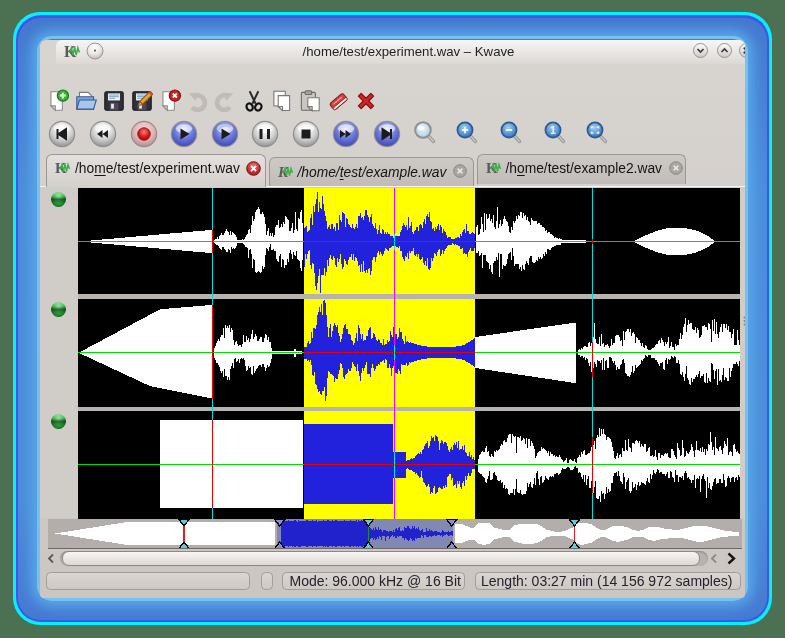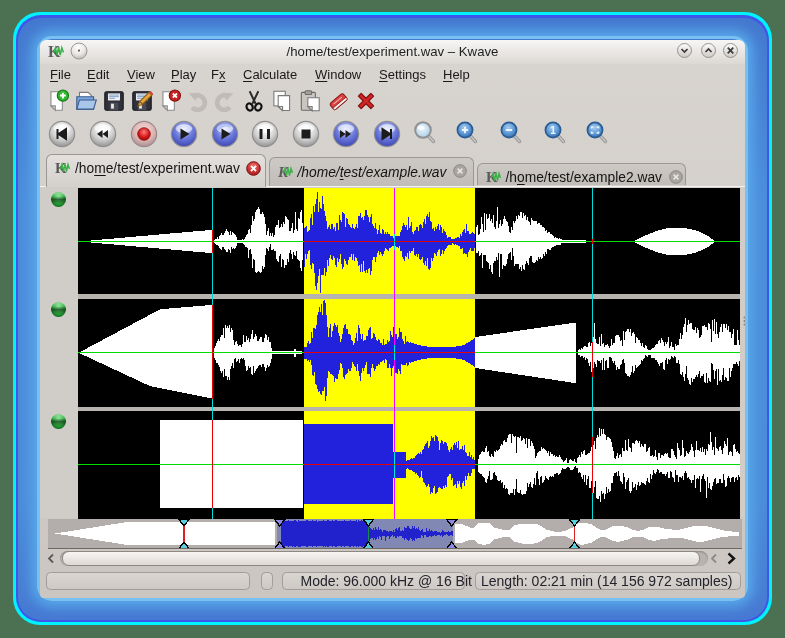--- a/index.html
+++ b/index.html
@@ -6,21 +6,21 @@
 #ring { position:absolute; left:12.7px; top:12.3px; width:759.8px; height:612.9px;
   border-radius:27px; background:#00f2ff; }
 #ind { position:absolute; left:15.8px; top:15.4px; width:753.6px; height:606.8px;
   border-radius:25px; background:#3f56e8; }
 #frame { position:absolute; left:18px; top:17.6px; width:749.2px; height:602.4px;
   border-radius:23px; background:linear-gradient(180deg,#4478cf 0%,#4c8ddc 30%,#4c8cda 80%,#4679d2 100%); overflow:hidden; }
 #glow { position:absolute; left:22px; top:21.9px; width:705px; height:558.5px;
   border-radius:12px; box-shadow:0 0 0 3px #77c0f1, 0 0 12px 9px #57a7e8; }
 #win { position:absolute; left:40px; top:39.5px; width:705px; height:558.5px;
   border-radius:6px 6px 4px 4px; background:linear-gradient(#d8d4d0, #cbc6c2); overflow:hidden; }
-#titlebar { position:absolute; left:0; top:0; width:705px; height:24px;
+#titlebar { position:absolute; left:16px; top:0; width:705px; height:24px;
   background:linear-gradient(#f7f6f5, #dcd8d4); border-radius:6px 6px 0 0;text-decoration:underline; }
 #title { position:absolute; left:0; top:4px; width:705px; text-align:center;
   font-size:13.2px; color:#1f1f1f; }
 #tlogo { position:absolute; left:8px; top:3px; }
 #tball { position:absolute; left:30px; top:2.5px; }
 .wb { position:absolute; top:3px; }
 #menubar { position:absolute; left:0; top:24px; width:705px; height:22px; font-size:13px; color:#1a1a1a; }
 .mi { position:absolute; top:3.5px; }
 .mi u { text-decoration:underline; text-underline-offset:2px; }
 #tb1 { position:absolute; left:0; top:46px; width:705px; height:30px; }
@@ -36,21 +36,21 @@
 #tabbar { position:absolute; left:0; top:112px; width:705px; height:35.5px; }
 .tab { position:absolute; border:1px solid #9c9792; border-bottom:none; border-radius:6px 6px 0 0;
   font-size:13.8px; color:#141414;padding-left:8px; }
 .tab .tlabel { position:absolute; left:28px; top:6.5px; white-space:nowrap; }
 .tab u { text-decoration:underline; text-underline-offset:1.5px; }
 .tab .ticon { position:absolute; left:8px; top:5.5px; }
 .tab .tclose { position:absolute; top:6px; }
 #tab1 { left:6px; top:2px; width:220px; height:33.5px;
   background:linear-gradient(#e3e0dd,#d4d0cc); z-index:3; }
 #tab2 { left:228.5px; top:5.5px; width:205px; height:30px; background:linear-gradient(#cdc9c5,#c1bcb8);font-style:italic; }
-#tab3 { left:436.5px; top:11px; width:209px; height:22px; background:linear-gradient(#cdc9c5,#c1bcb8); }
+#tab3 { left:436.5px; top:2px; width:209px; height:30px; background:linear-gradient(#cdc9c5,#c1bcb8); }
 #paneline { position:absolute; left:0px; top:146.2px; width:705px; height:1.2px; background:#f4f3f2; }
 #gutter { position:absolute; left:0px; top:147.4px; width:705px; height:331.6px; background:#d0ccc8; }
 .led { position:absolute; left:11px; width:15px; height:15px; border-radius:50%;
   background:linear-gradient(180deg, rgba(255,255,255,0.3) 8%, rgba(0,0,0,0) 28%, rgba(0,0,0,0.50) 50%, rgba(0,0,0,0.30) 64%, rgba(0,0,0,0) 82%),
   radial-gradient(circle at 50% 32%, #90ea9a 0%, #34b444 45%, #117020 78%, #0a4a14 100%); }
 #wave { position:absolute; left:38px; top:148px; }
 #ovr { position:absolute; left:8px; top:479.5px; }
 #sbar { position:absolute; left:0; top:510px; width:705px; height:18px; }
 #groove { position:absolute; left:20px; top:1px; width:648px; height:15.5px; background:#b8b3af;
   border-radius:8px; box-shadow:inset 0 1px 2px rgba(0,0,0,0.25); }
@@ -131,31 +131,20 @@
         <path d="M4.5 6 L7.5 9 L10.5 6" stroke="#3a3a3a" stroke-width="1.7" fill="none"></path>
       </svg>
       <svg class="wb" style="left:660.5px" width="15" height="15" viewBox="0 0 15 15">
         <circle cx="7.5" cy="7.5" r="7" fill="url(#gwb)" stroke="#97938e"></circle>
         <path d="M4.5 9 L7.5 6 L10.5 9" stroke="#3a3a3a" stroke-width="1.7" fill="none"></path>
       </svg>
       <svg class="wb" style="left:682.5px" width="15" height="15" viewBox="0 0 15 15">
         <circle cx="7.5" cy="7.5" r="7" fill="url(#gwb)" stroke="#97938e"></circle>
         <path d="M4.7 4.7 L10.3 10.3 M10.3 4.7 L4.7 10.3" stroke="#3a3a3a" stroke-width="1.7"></path>
       </svg>
-  </div>
-  <div id="menubar">
-    <span class="mi" style="left:10px"><u>F</u>ile</span>
-    <span class="mi" style="left:47px"><u>E</u>dit</span>
-    <span class="mi" style="left:87px"><u>V</u>iew</span>
-    <span class="mi" style="left:131px"><u>P</u>lay</span>
-    <span class="mi" style="left:171px">F<u>x</u></span>
-    <span class="mi" style="left:203px"><u>C</u>alculate</span>
-    <span class="mi" style="left:275px"><u>W</u>indow</span>
-    <span class="mi" style="left:339px"><u>S</u>ettings</span>
-    <span class="mi" style="left:403px"><u>H</u>elp</span>
   </div>
   <div id="tb1">
       <div class="ti" style="left:5px"><svg width="24" height="24" viewBox="0 0 24 24">
           <path d="M5.5 3.5 H16 V20.5 H9.5 L5.5 16.5 Z" fill="#fff" stroke="#8a8a8a"></path>
           <path d="M9.5 20.5 L5.5 16.5 H9.5 Z" fill="#ddd" stroke="#8a8a8a"></path>
           <circle cx="16.5" cy="7" r="5.2" fill="#2eb82e" stroke="#157015"></circle>
           <path d="M16.5 4.3 V9.7 M13.8 7 H19.2" stroke="#fff" stroke-width="1.8"></path>
         </svg></div>
       <div class="ti" style="left:33px"><svg width="24" height="24" viewBox="0 0 24 24">
           <path d="M6 4 H14 L17 7 V14 H6 Z" fill="#fdfdfd" stroke="#7a7a7a"></path>
@@ -434,20 +423,20 @@
     <svg style="position:absolute;left:669px;top:3.5px" width="10" height="11" viewBox="0 0 10 11">
         <path d="M7 1.5 L3 5.5 L7 9.5" stroke="#8a8a8a" stroke-width="1.8" fill="none"></path>
       </svg>
     <svg style="position:absolute;left:685px;top:2.5px" width="12" height="13" viewBox="0 0 12 13">
         <path d="M3.5 1.5 L9 6.5 L3.5 11.5" stroke="#141414" stroke-width="2.4" fill="none"></path>
       </svg>
   </div>
   <div id="status">
     <div class="sp" style="left:6px; width:204px"></div>
     <div class="sp" style="left:220.5px; width:12.5px"></div>
-    <div class="sp" style="left:241.5px; width:183.5px; padding-left:18px">Mode: 96.000 kHz @ 16 Bit</div>
-    <div class="sp" style="left:435px; width:266px; padding-left:5px">Length: 02:21 min (14 156 972 samples)</div>
+    <div class="sp" style="left:241.5px; width:183.5px; padding-left:7px">Mode: 96.000 kHz @ 16 Bit</div>
+    <div class="sp" style="left:435px; width:266px; padding-left:5px">Length: 03:27 min (14 156 972 samples)</div>
   </div>
   <svg id="grip" width="3" height="10">
       <circle cx="1.5" cy="1.5" r="1" fill="#8a8580"></circle>
       <circle cx="1.5" cy="5" r="1" fill="#8a8580"></circle>
       <circle cx="1.5" cy="8.5" r="1" fill="#8a8580"></circle>
     </svg>
 </div>
 </body></html>

